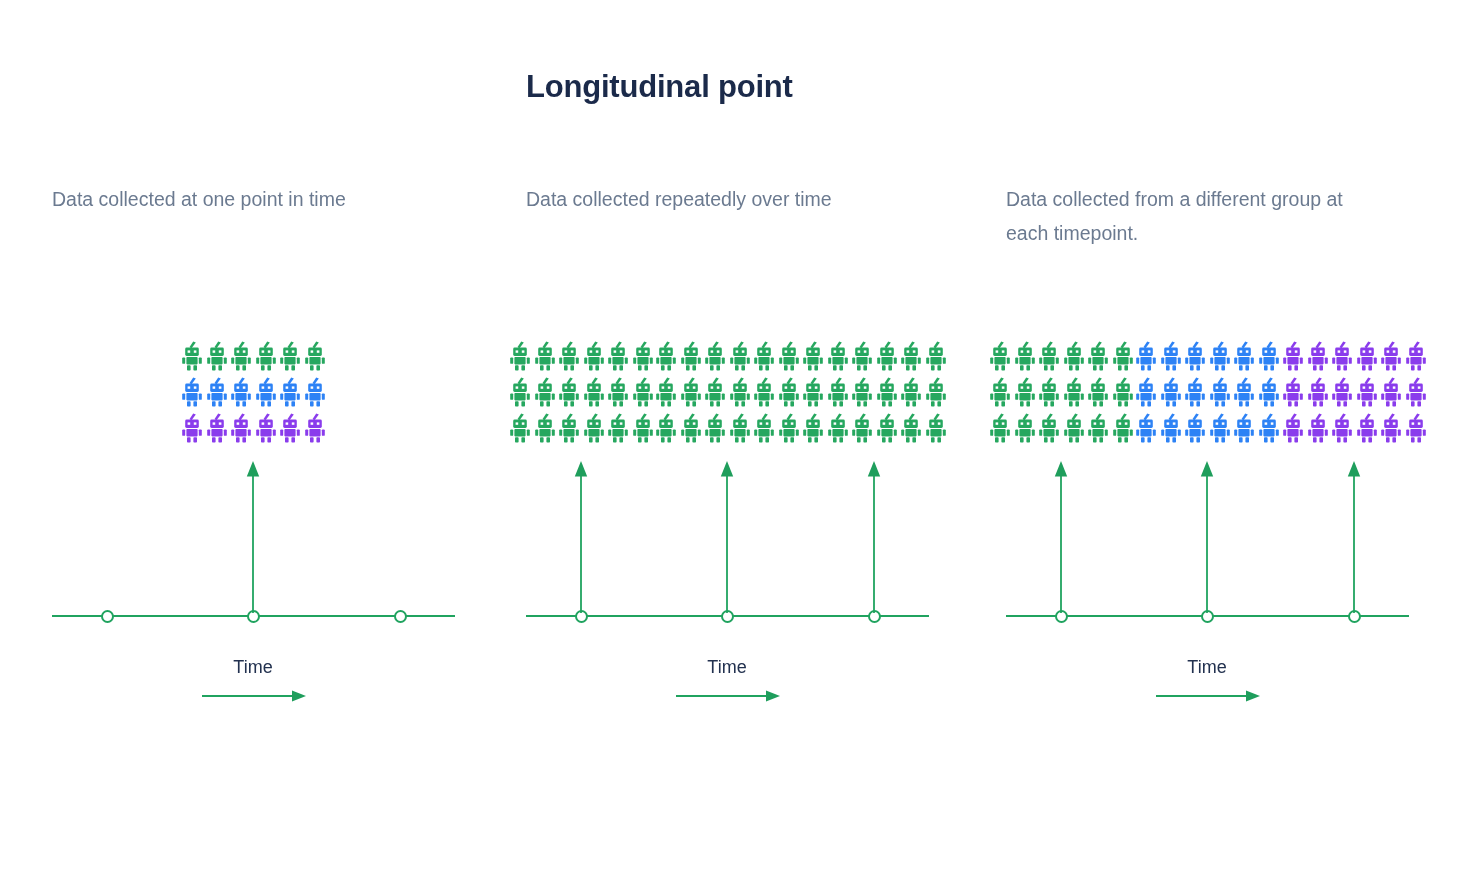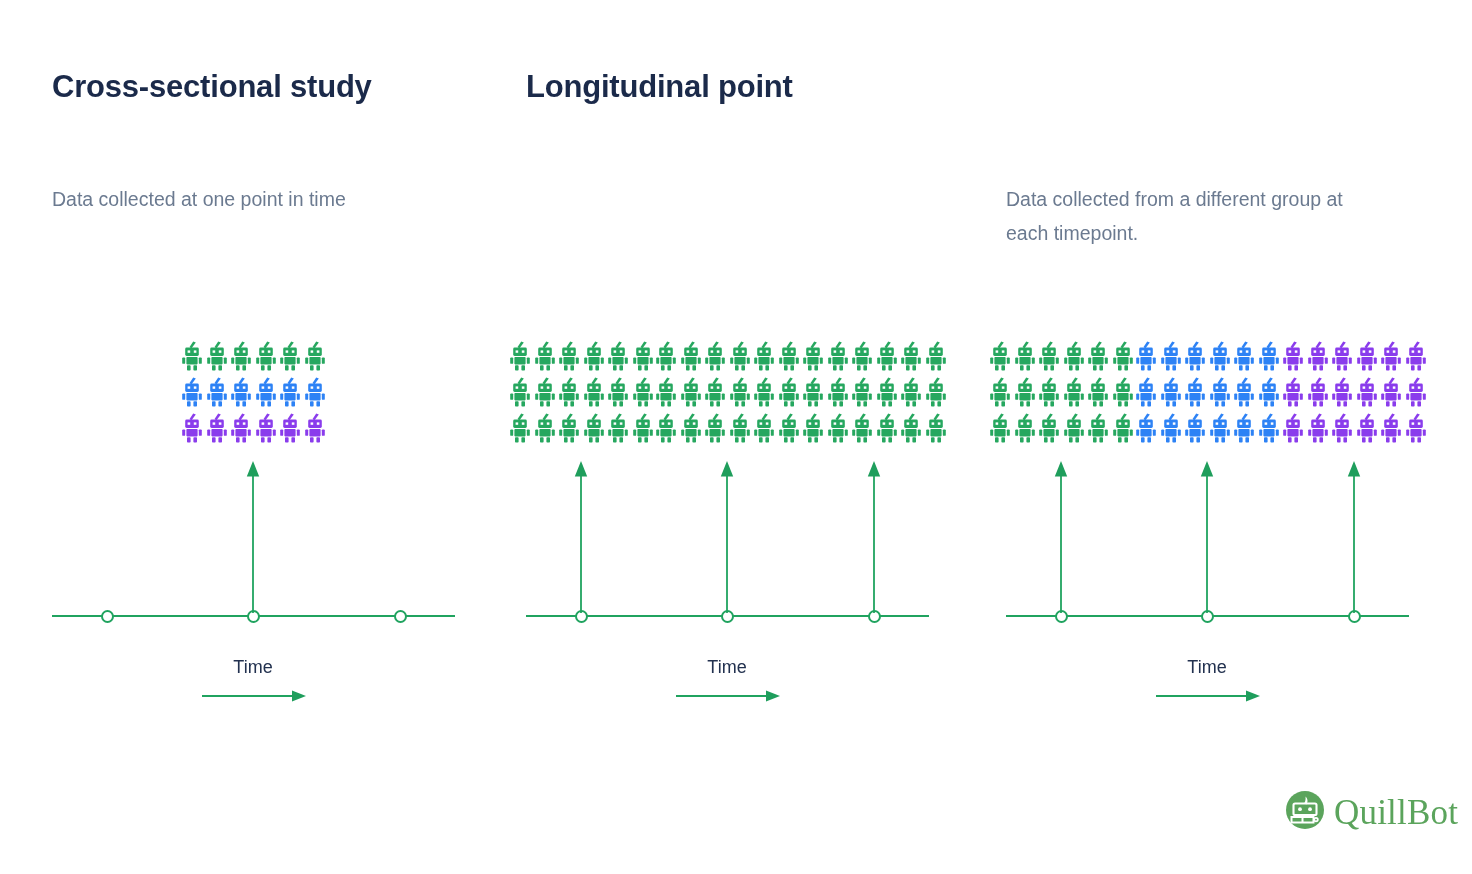--- a/index.html
+++ b/index.html
@@ -58,21 +58,20 @@
     font-family:"Liberation Serif",serif;
     font-size:35px;color:#5ba45c;letter-spacing:0.2px;line-height:1;
   }
 </style>
 </head>
 <body>
 
 <div class="canvas">
 
   <div class="column" id="col-0">
-    <div class="col-title">Cross-sectional study</div>
     <div class="col-subtitle">Data collected at one point in time</div>
     <div class="robot-area">
         <div class="robot-group" style="left: 128px;">
           <div class="robot-row">
             <span style="display: inline-block; width: 24px; margin-right: 0.6px;">
               <svg viewBox="0 0 24 30" class="robot">
                 <g fill="#26a75f">
                   <path d="M13.2 0.6 L15.8 1.6 L11.4 7.4 L9.6 6.0 Z"></path>
                   <rect x="5.2" y="6.6" width="13.6" height="8.4" rx="1.4"></rect>
                   <rect x="6.4" y="16.0" width="11.2" height="7.4" rx="0.8"></rect>
@@ -395,20 +394,21 @@
       </div>
     <div class="time-label" style="left: 141px; top: 657px; width: 120px;">Time</div>
     <div class="time-arrow" style="left: 150px; top: 688px;"><svg width="104" height="12" viewBox="0 0 104 12">
           <line x1="0" y1="6" x2="92" y2="6" stroke="#20a35f" stroke-width="1.8"></line>
           <path d="M104 6 L90 11.6 L90 0.4 Z" fill="#1f9e5c"></path>
         </svg></div>
   </div>
 
   <div class="column" id="col-1">
     <div class="col-title">Longitudinal point</div>
+    <div class="col-subtitle">Data collected repeatedly over time</div>
     <div class="robot-area">
         <div class="robot-group" style="left: -18px;">
           <div class="robot-row">
             <span style="display: inline-block; width: 24px; margin-right: 0.6px;">
               <svg viewBox="0 0 24 30" class="robot">
                 <g fill="#26a75f">
                   <path d="M13.2 0.6 L15.8 1.6 L11.4 7.4 L9.6 6.0 Z"></path>
                   <rect x="5.2" y="6.6" width="13.6" height="8.4" rx="1.4"></rect>
                   <rect x="6.4" y="16.0" width="11.2" height="7.4" rx="0.8"></rect>
                   <rect x="2.2" y="16.4" width="3.0" height="6.4" rx="0.9"></rect>
@@ -2335,29 +2335,14 @@
             <path d="M8 0 L14.2 15.5 L1.8 15.5 Z" fill="#1f9e5c"></path>
           </svg></div>
       </div>
     <div class="time-label" style="left: 141px; top: 657px; width: 120px;">Time</div>
     <div class="time-arrow" style="left: 150px; top: 688px;"><svg width="104" height="12" viewBox="0 0 104 12">
           <line x1="0" y1="6" x2="92" y2="6" stroke="#20a35f" stroke-width="1.8"></line>
           <path d="M104 6 L90 11.6 L90 0.4 Z" fill="#1f9e5c"></path>
         </svg></div>
   </div>
 
-  <div class="logo">
-    <span>
-      <svg width="40" height="40" viewBox="0 0 40 40">
-        <circle cx="20" cy="20" r="19" fill="#5ba45c"></circle>
-        <path d="M20.5 6.5 C23.2 9.2 23.0 12.4 21.2 14.6 L19.4 13.0 C20.6 11.0 20.8 8.6 20.5 6.5 Z" fill="#ffffff"></path>
-        <rect x="8.5" y="13.5" width="23" height="11.5" rx="1.6" fill="none" stroke="#ffffff" stroke-width="2.1"></rect>
-        <circle cx="15" cy="19.2" r="1.9" fill="#ffffff"></circle>
-        <circle cx="25" cy="19.2" r="1.9" fill="#ffffff"></circle>
-        <rect x="6.5" y="27" width="22" height="5.5" fill="none" stroke="#ffffff" stroke-width="2"></rect>
-        <line x1="17.5" y1="27" x2="17.5" y2="32.5" stroke="#ffffff" stroke-width="2"></line>
-        <circle cx="31" cy="29.6" r="1.8" fill="none" stroke="#ffffff" stroke-width="1.8"></circle>
-      </svg>
-    </span>
-    <span class="logo-text">QuillBot</span>
-  </div>
 
 </div>
 
 </body></html>

